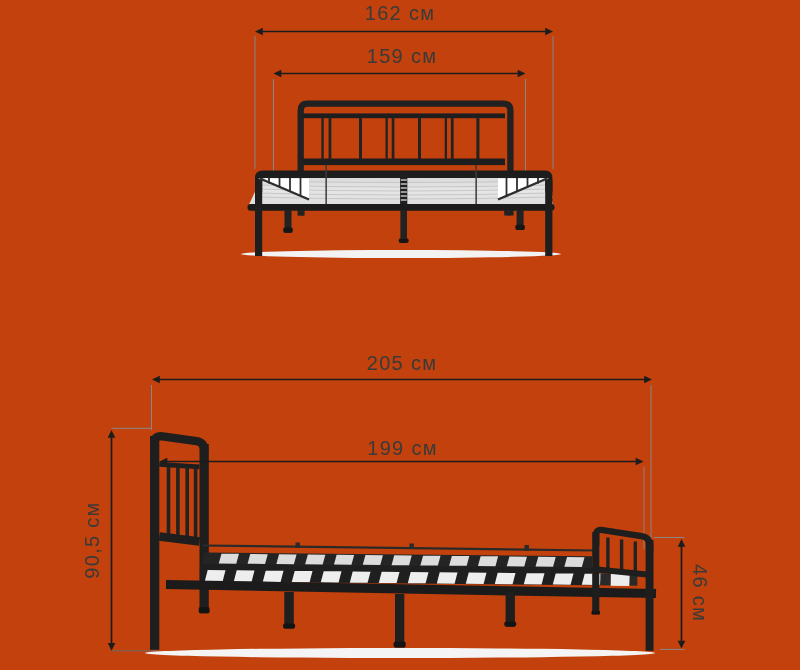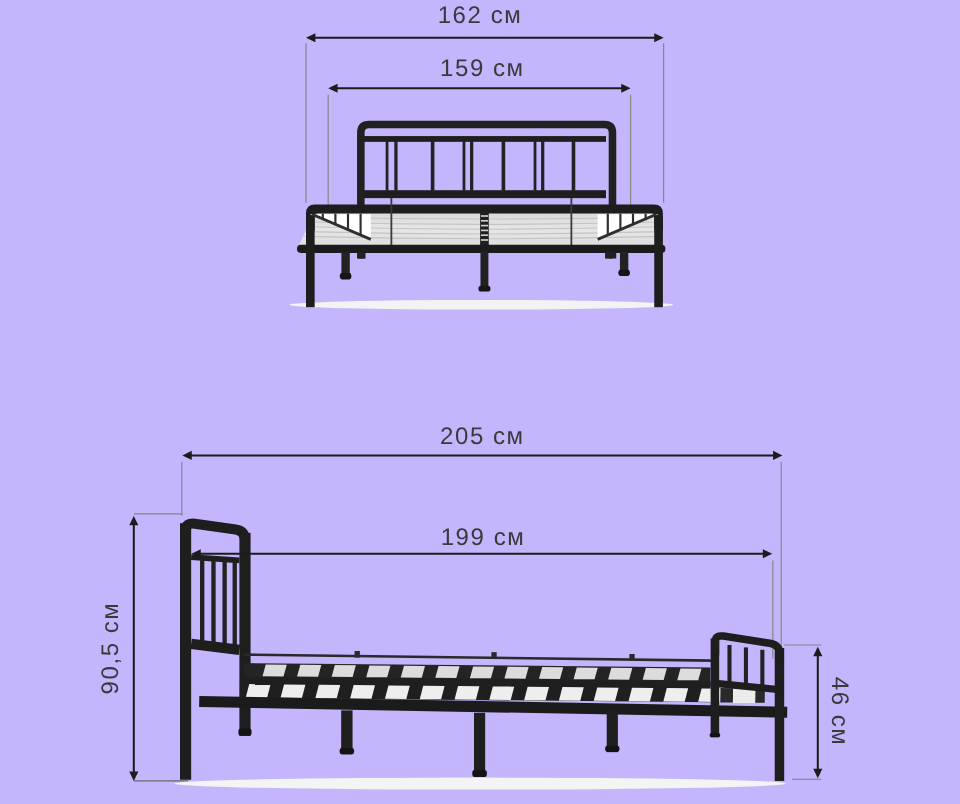--- a/index.html
+++ b/index.html
@@ -1,16 +1,16 @@
 <!DOCTYPE html>
 <html><head>
 <meta charset="utf-8">
 <style>
   html,body{margin:0;padding:0;background:#ffffff;}
-  .page{width:800px;height:670px;position:relative;overflow:hidden;background:#c4b5fd;}
+  .page{width:800px;height:670px;position:relative;overflow:hidden;background:#c2410c;}
   text{font-family:"Liberation Sans", sans-serif;fill:#3a3a3a;letter-spacing:1.3px;}
 </style>
 </head>
 <body>
 <div class="page">
 <svg width="800" height="670" viewBox="0 0 800 670">
 <defs>
 <linearGradient id="deckg" x1="0" y1="0" x2="0" y2="1">
   <stop offset="0" stop-color="#d9d9d9"></stop>
   <stop offset="0.5" stop-color="#e6e6e6"></stop>

